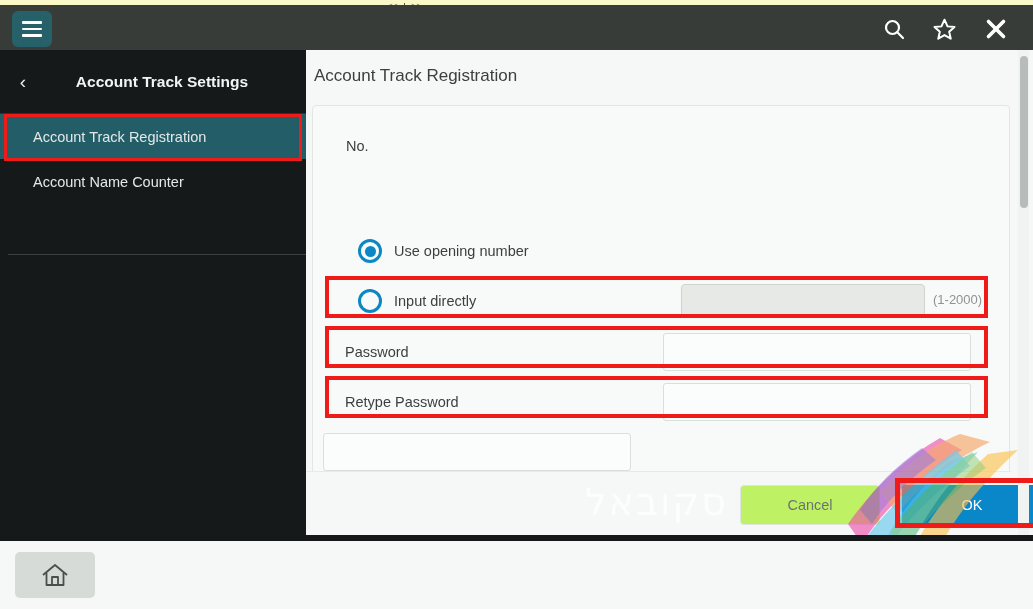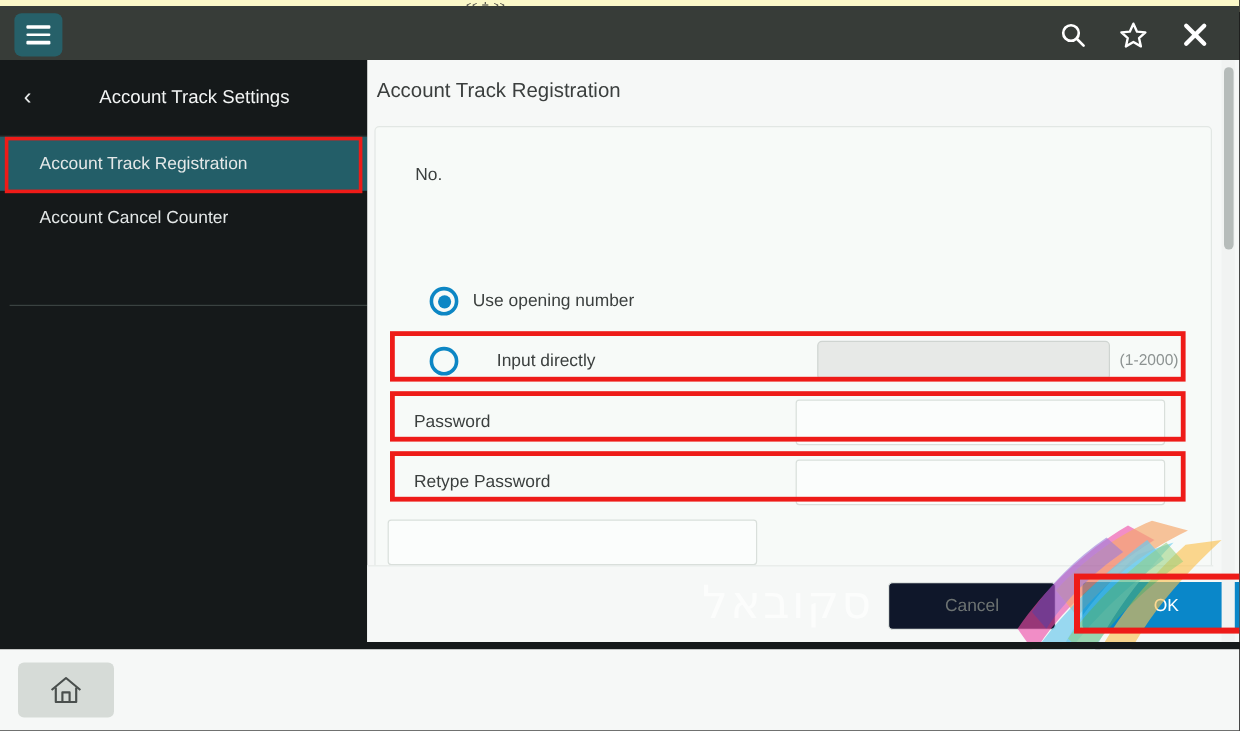--- a/index.html
+++ b/index.html
@@ -79,21 +79,21 @@
     display: flex; align-items: center; justify-content: center;
     color: #e9ecec; font-size: 19px;
     cursor: pointer;
   }
   #sidebar-title {
     flex: 1;
     text-align: center;
     color: #f2f4f4;
     font-size: 15.5px;
     padding-right: 28px;
-    font-weight: 400;
+    font-weight: 700;
   }
   .side-item {
     position: relative;
     height: 45px;
     display: flex; align-items: center;
     padding-left: 33px;
     color: #e4e8e8;
     font-size: 14.5px;
     cursor: pointer;
   }
@@ -132,21 +132,21 @@
   #lbl-no {
     position: absolute; left: 33px; top: 32px;
     font-size: 14.5px; color: #3b3f3e;
   }
   .radio-row {
     position: absolute; left: 45px;
     display: flex; align-items: center;
     cursor: pointer;
   }
   #radio-row-1 { top: 133px; }
-  #radio-row-2 { top: 183px; gap: 20px; }
+  #radio-row-2 { top: 183px; }
   .radio {
     width: 24px; height: 24px;
     border-radius: 50%;
     border: 3px solid #0d86c4;
     background: #f7faf8;
     display: flex; align-items: center; justify-content: center;
     flex: 0 0 auto;
   }
   .radio .dot {
     width: 11px; height: 11px; border-radius: 50%;
@@ -210,21 +210,21 @@
   
   #footer {
     position: absolute; left: 306px; top: 471px;
     width: 705px; height: 64px;
     background: #f6f8f7;
     border-top: 1px solid #e6eae8;
   }
   #btn-cancel {
     position: absolute; left: 434px; top: 13px;
     width: 140px; height: 40px;
-    background: #0f172a;
+    background: #bef264;
     border: 1px solid #dfe4e1;
     border-radius: 4px;
     display: flex; align-items: center; justify-content: center;
     font-size: 14.5px; color: #6d7372;
     cursor: pointer;
   }
   #btn-ok {
     position: absolute; left: 596px; top: 13px;
     width: 140px; height: 40px;
     background: #0a87c9;
@@ -332,21 +332,21 @@
   <div id="sidebar">
     <div id="sidebar-title-bar">
       <div id="back-chevron">‹</div>
       <div id="sidebar-title">Account Track Settings</div>
     </div>
 
     <div class="side-item active">
       <span>Account Track Registration</span>
     </div>
     <div class="side-item">
-      <span>Account Cancel Counter</span>
+      <span>Account Name Counter</span>
     </div>
     <div id="side-sep"></div>
   </div>
 
   <div id="main">
     <div id="main-title">Account Track Registration</div>
 
     <div id="card">
       <div id="lbl-no">No.</div>
 

